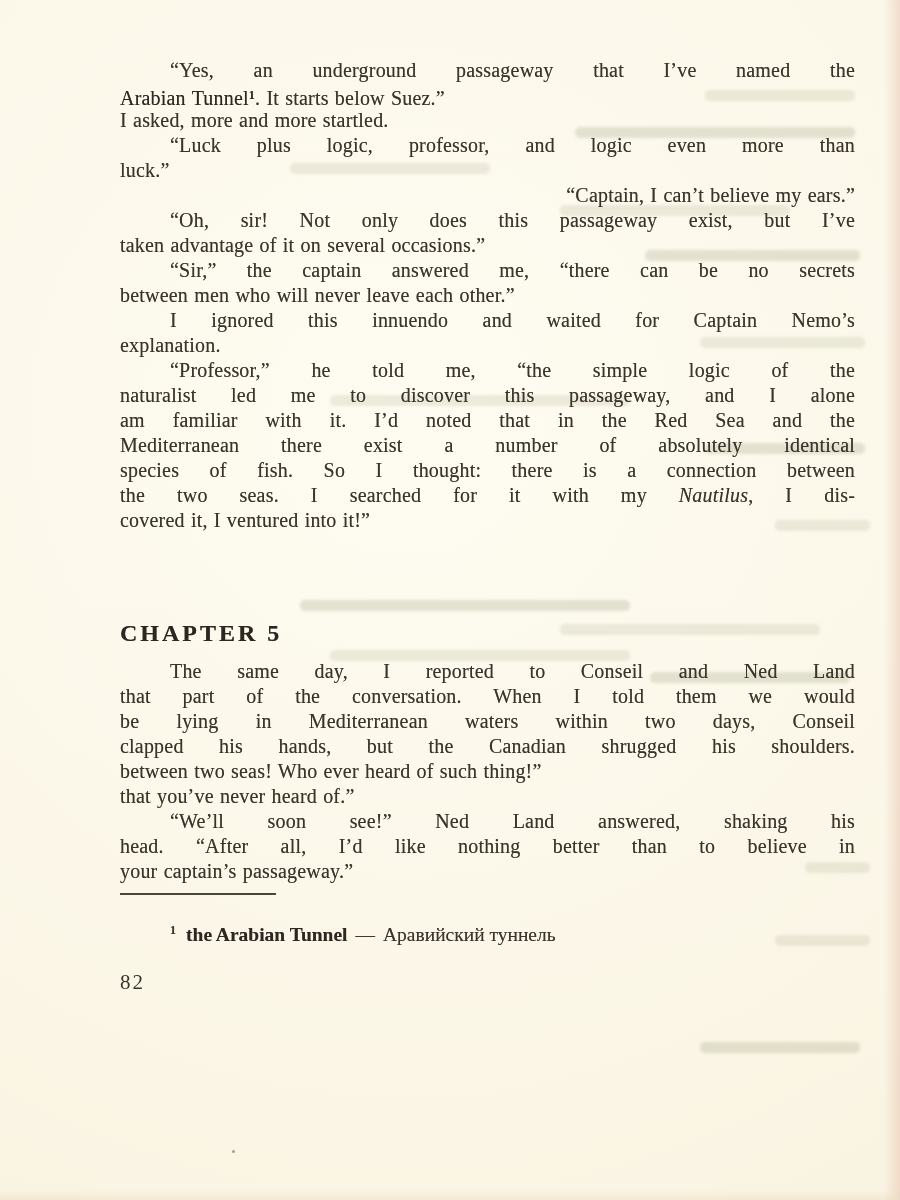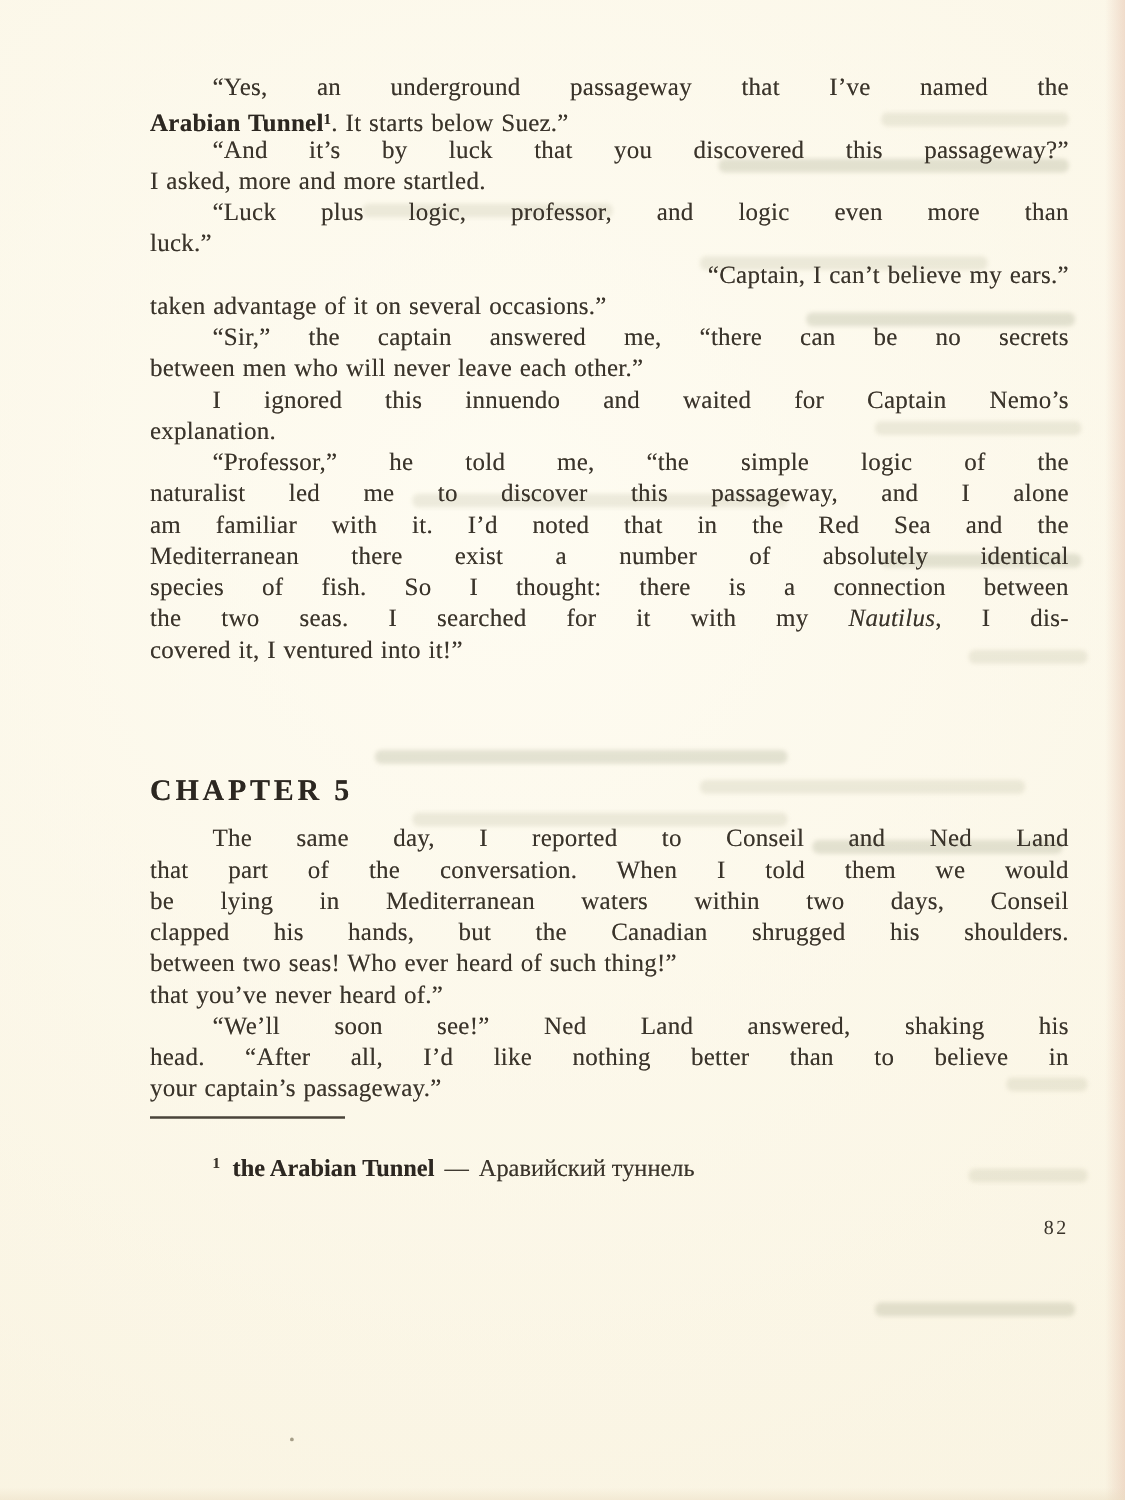--- a/index.html
+++ b/index.html
@@ -34,21 +34,21 @@
     position:absolute; left:120px; top:58px; width:735px;
   }
   .line {
     height:25px; line-height:25px; font-size:20px;
     letter-spacing:0.2px; word-spacing:1px;
     text-shadow: 0 0 0.5px rgba(58,50,38,0.55);
     white-space:nowrap;
   }
   .line.just { white-space:normal; text-align:justify; text-align-last:justify; }
   .line.first { padding-left:50px;text-align:right; }
-  .seg-b  { font-weight:700; color: var(--ink-bold, #2c2721); }
+  .seg-b  { font-weight:400; color: var(--ink-bold, #2c2721); }
   .seg-i  { font-style:italic;font-family:Liberation Serif, serif; }
   .seg-bsup { font-weight:700; font-size:0.60em; vertical-align:0.5em;
     color: var(--ink-bold, #2c2721); }
   h2.chapter {
     margin:85px 0 11px 0; padding:0; text-align:left;
     font-size:24px; line-height:30px; font-weight:700; letter-spacing:3px;
     color: var(--ink-bold, #2c2721);
     text-shadow: 0 0 0.5px rgba(44,39,33,0.6);
   }
   .footnote-rule {
@@ -59,22 +59,22 @@
     margin-top:23px; padding-left:50px;
     font-size:19.5px; line-height:24px;
     text-shadow: 0 0 0.5px rgba(58,50,38,0.5);
   }
   .footnote .fn-marker {
     font-size:0.62em; vertical-align:0.55em; margin-right:10px; font-weight:700;
   }
   .footnote .fn-term { font-weight:700; color: var(--ink-bold, #2c2721); margin-right:8px; }
   .footnote .fn-dash { margin-right:8px; }
   .page-number {
-    margin-top:22px; text-align:right;
-    font-size:16px; line-height:26px; letter-spacing:2px;
+    margin-top:22px; text-align:left;
+    font-size:21px; line-height:26px; letter-spacing:2px;
   }
 </style>
 </head>
 <body style="--paper: #fbf7e9; --ink: #3a342b; --ink-bold: #2c2721; --rule: #4a443a;">
 
 <div class="page">
 
   <div class="ghost" style="top:90px;  left:705px; width:150px;"></div>
   <div class="ghost dk" style="top:127px; left:575px; width:280px;"></div>
   <div class="ghost" style="top:163px; left:290px; width:200px;"></div>
@@ -90,25 +90,25 @@
   <div class="ghost dk" style="top:672px; left:650px; width:200px;"></div>
   <div class="ghost" style="top:862px; left:805px; width:65px;"></div>
   <div class="ghost" style="top:935px; left:775px; width:95px;"></div>
   <div class="ghost dk" style="top:1042px; left:700px; width:160px;"></div>
   <div class="speck" style="top:1150px; left:232px;"></div>
 
   <div class="content">
     <div id="top-paragraphs">
         <div class="line just first"><span>“Yes, an underground passageway that I’ve named the</span></div>
         <div class="line"><span class="seg-b">Arabian Tunnel</span><span class="seg-bsup">1</span><span>. It starts below Suez.”</span></div>
-        <div class="line just first"><span>“And it’s by luck that you discovered this passageway?”</span></div>
         <div class="line"><span>I asked, more and more startled.</span></div>
         <div class="line just first"><span>“Luck plus logic, professor, and logic even more than</span></div>
         <div class="line"><span>luck.”</span></div>
         <div class="line first"><span>“Captain, I can’t believe my ears.”</span></div>
+        <div class="line just first"><span>“Oh, sir! Not only does this passageway exist, but I’ve</span></div>
         <div class="line"><span>taken advantage of it on several occasions.”</span></div>
         <div class="line just first"><span>“Sir,” the captain answered me, “there can be no secrets</span></div>
         <div class="line"><span>between men who will never leave each other.”</span></div>
         <div class="line just first"><span>I ignored this innuendo and waited for Captain Nemo’s</span></div>
         <div class="line"><span>explanation.</span></div>
         <div class="line just first"><span>“Professor,” he told me, “the simple logic of the</span></div>
         <div class="line just"><span>naturalist led me to discover this passageway, and I alone</span></div>
         <div class="line just"><span>am familiar with it. I’d noted that in the Red Sea and the</span></div>
         <div class="line just"><span>Mediterranean there exist a number of absolutely identical</span></div>
         <div class="line just"><span>species of fish. So I thought: there is a connection between</span></div>

